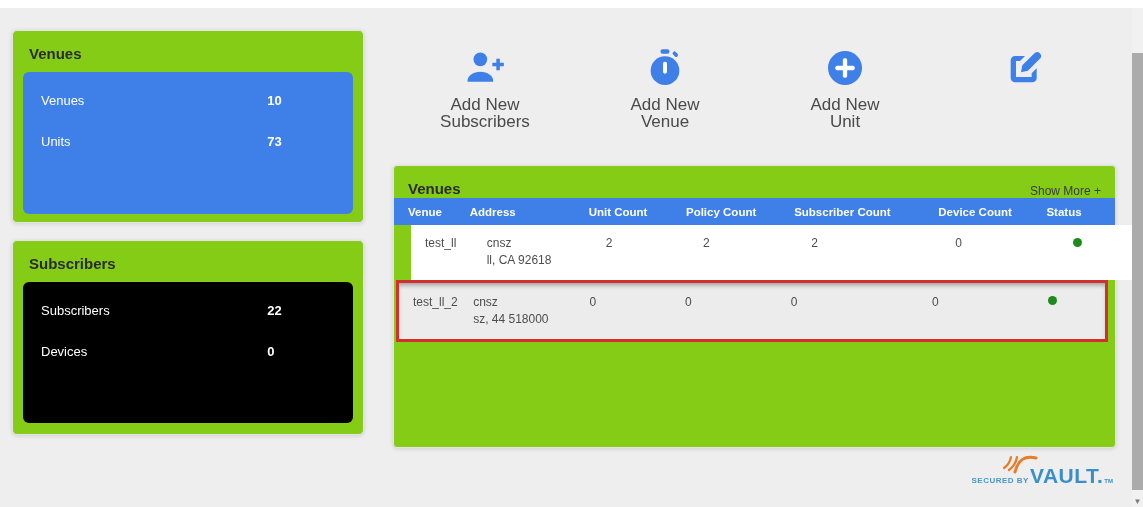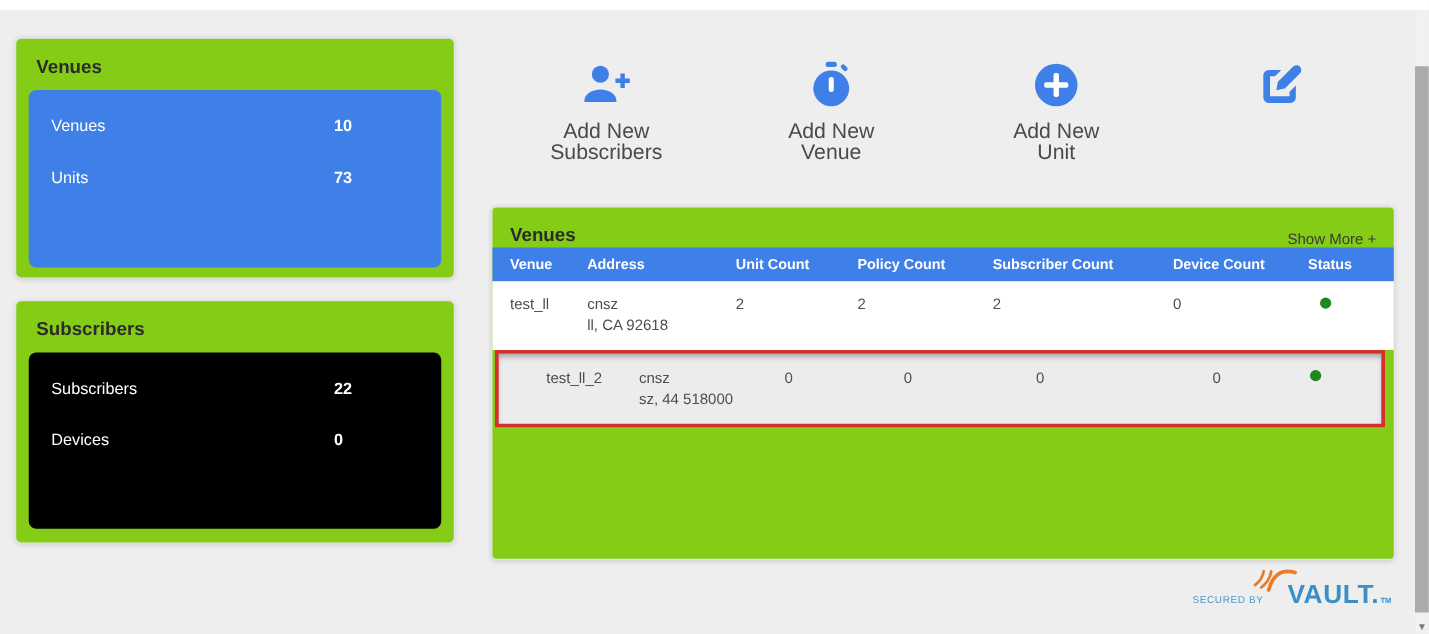--- a/index.html
+++ b/index.html
@@ -94,55 +94,55 @@
   .col-status { width:9.5%; }
 
   #tbl-header {
     background:#3e7fe8;
     color:#ffffff;
     font-weight:bold;
     font-size:11.5px;
     height:27px;
     align-items:center;
   }
-  .data-row { font-size:12px; color:#4d4d4d; }
+  .data-row { font-size:12px; color:#4d4d4d;margin-left:17px; }
   .data-row .cell { padding-top:10px; line-height:17px; }
   #row-0 { height:55px; background:#ffffff; }
   #row-1 {
     height:62px;
     background:#ececec;
     border:3px solid #d32f2f;
     margin-left:2px;
     margin-right:7px;
     width:calc(100% - 9px);
     box-shadow:inset 0 4px 5px -2px rgba(0,0,0,0.35);
   }
-  #row-1 .cell { padding-top:11px;padding-left:38px; }
+  #row-1 .cell { padding-top:11px; }
   .status-dot {
     display:inline-block;
     width:9px; height:9px;
     border-radius:50%;
     background:#1e8a1e;
     margin-left:10px;
     margin-top:13px;
   }
 
   
   #footer-logo {
     position:absolute;
     right:30px; top:464px;
     display:flex;
     align-items:baseline;
   }
   #secured-by {
     font-size:8px;
-    font-weight:normal;
+    font-weight:bold;
     color:#4a97c9;
     letter-spacing:0.5px;
-    margin-right:19px;
+    margin-right:1px;
   }
   #brand-name {
     font-size:21px;
     font-weight:bold;
     color:#3a8fc7;
     letter-spacing:0.5px;
     position:relative;
   }
   #brand-tm { font-size:6px; color:#3a8fc7; font-weight:bold; margin-left:1px; }
   #swoosh { position:absolute; left:-62px; top:-12px; }

